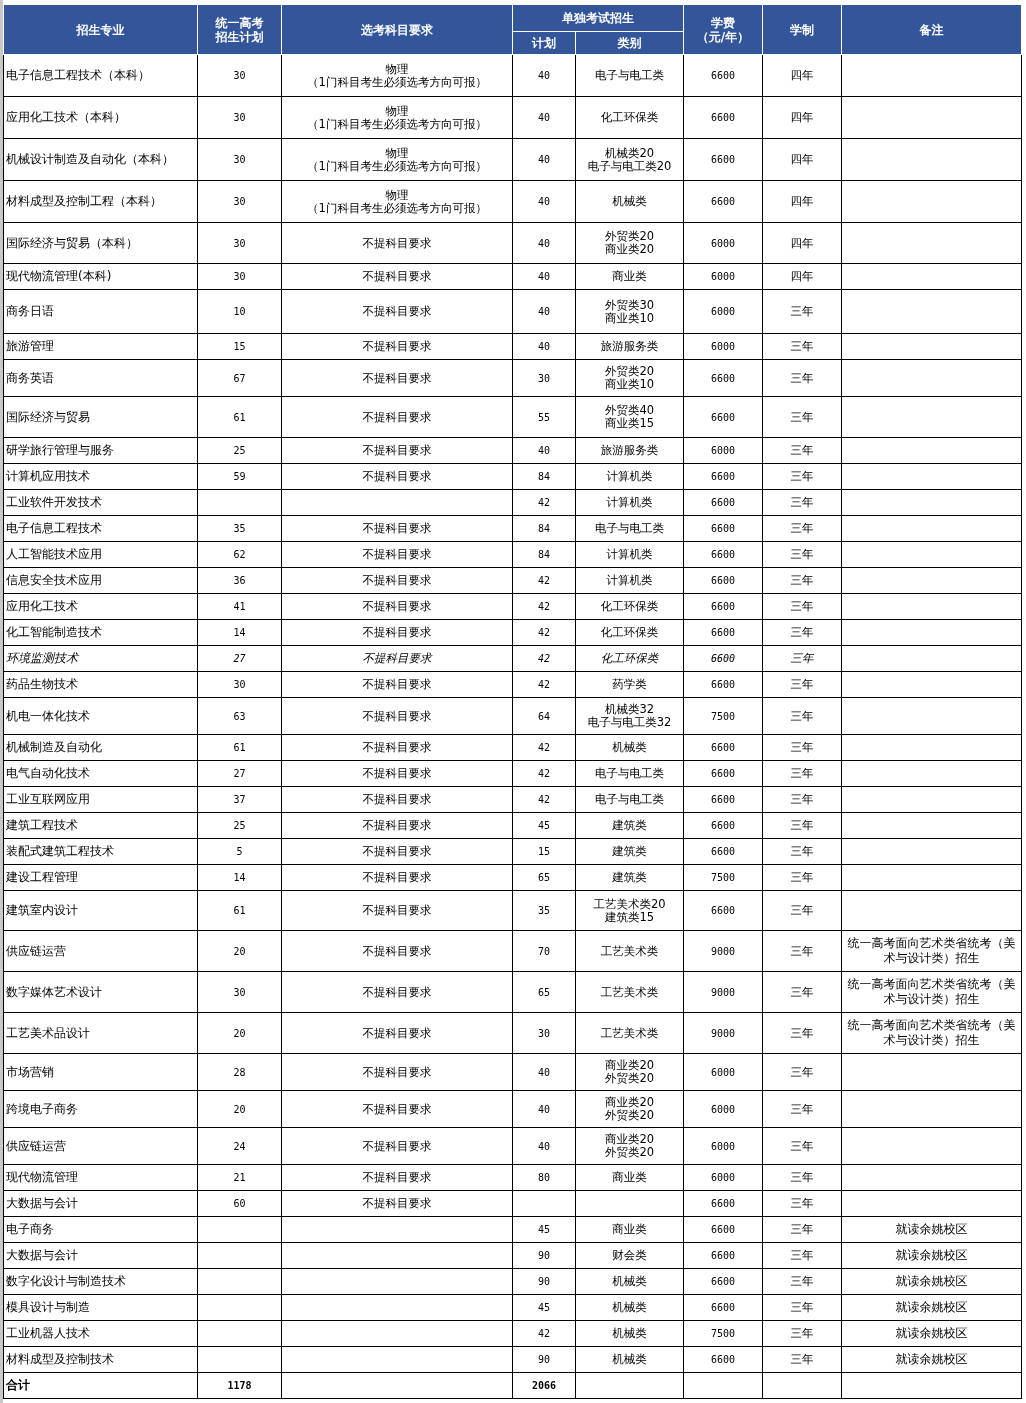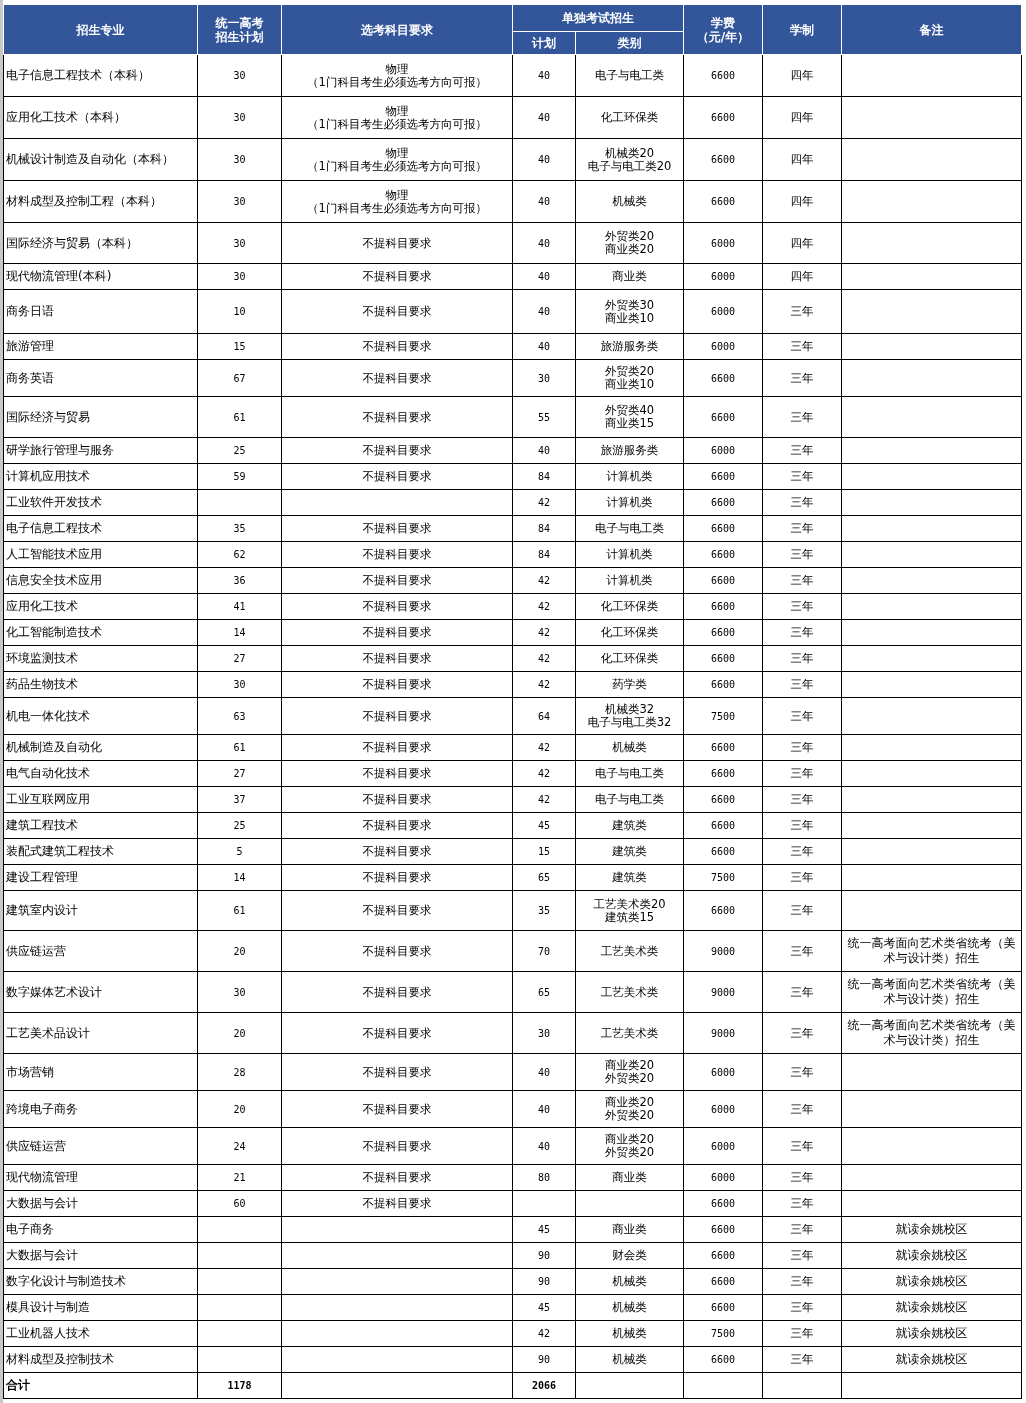--- a/index.html
+++ b/index.html
@@ -311,21 +311,21 @@
           <span class="line">不提科目要求</span>
         </td>
         <td class="num">42</td>
         <td class="sub">
           <span class="line">化工环保类</span>
         </td>
         <td class="num">6600</td>
         <td class="sub">三年</td>
         <td class="note"></td>
       </tr>
-      <tr style="height: 26px;">
+      <tr style="height: 26px; font-style: italic;">
         <td class="name">环境监测技术</td>
         <td class="num">27</td>
         <td class="sub">
           <span class="line">不提科目要求</span>
         </td>
         <td class="num">42</td>
         <td class="sub">
           <span class="line">化工环保类</span>
         </td>
         <td class="num">6600</td>

